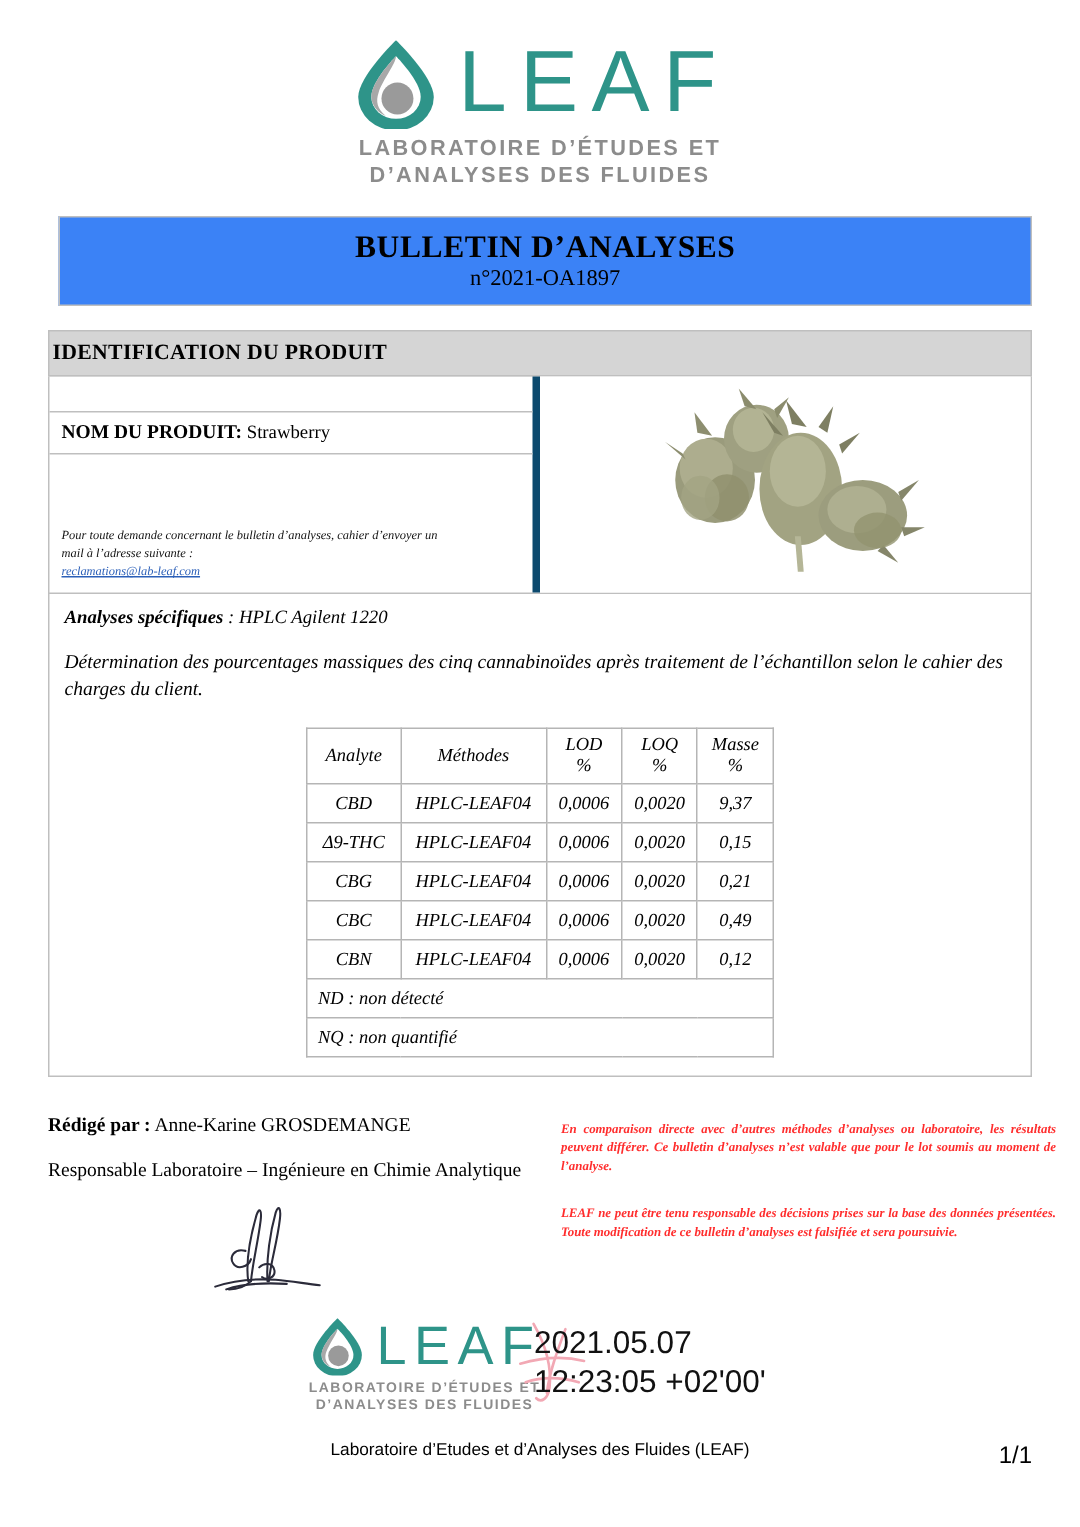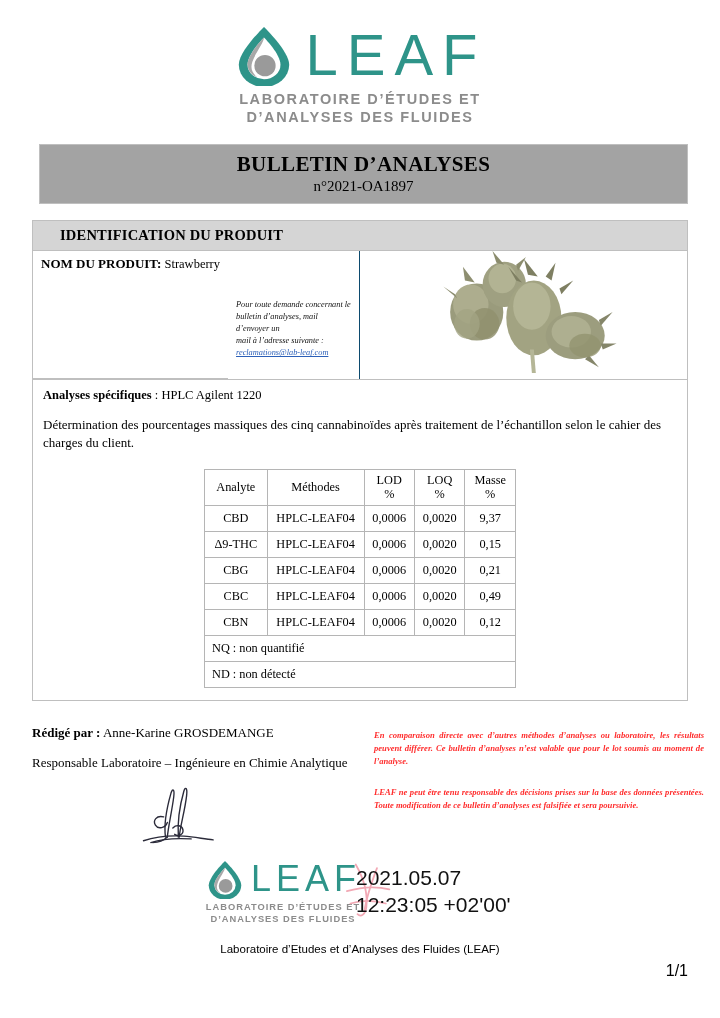--- a/index.html
+++ b/index.html
@@ -25,45 +25,45 @@
   .logo-sub {
     font-family:"Liberation Sans", sans-serif;
     font-weight:bold; color:#8c8c8c;
     font-size:14.5px; letter-spacing:1.6px; line-height:1.22;
     margin-top:5px;
   }
 
   
   .bar-title {
     margin:18px 32px 0 39px;
-    background:#a3a3a3; border:1px solid #bfbfbf;
+    background:#3b82f6; border:1px solid #bfbfbf;
     text-align:center; padding:7px 0 8px 0;
   }
   .bar-title .t1 { font-size:21px; font-weight:bold; letter-spacing:.4px; }
   .bar-title .t2 { font-size:15px; margin-top:1px; }
 
   .sec-head {
     margin:16px 32px 0 32px;
     background:#d5d5d5; border:1px solid #bfbfbf;
-    font-size:14.5px; font-weight:bold; padding:6px 27px;
+    font-size:14.5px; font-weight:bold; padding:6px 2px;
     letter-spacing:.2px;
   }
 
   
   .prod-wrap { margin:0 32px; display:flex; border:1px solid #bfbfbf; border-top:none; }
-  .prod-left { width:50%; border-right:1px solid #0c4a6e; display:flex; }
+  .prod-left { width:50%; border-right:5px solid #0c4a6e; display:flex; flex-direction:column; }
   .prod-empty { height:24px; border-bottom:1px solid #bfbfbf; }
   .prod-name { padding:5px 8px 6px 8px; font-size:12.5px; border-bottom:1px solid #bfbfbf; }
   .prod-name b { font-size:13px; }
   .prod-note { flex:1; padding:48px 8px 8px 8px; font-size:8.3px; font-style:italic; line-height:1.45; color:#111; }
   .prod-note a { color:#2b5fb8; text-decoration:underline; }
   .prod-right { width:50%; display:flex; align-items:center; justify-content:center; background:#fff; }
 
   
-  .ana-body { margin:0 32px; border:1px solid #bfbfbf; border-top:none; padding:8px 10px 12px 10px; }
+  .ana-body { margin:0 32px; border:1px solid #bfbfbf; border-top:none; padding:8px 10px 12px 10px;font-style:italic; }
   .ana-spec { font-size:12.5px; }
   .ana-spec b { font-weight:bold; }
   .ana-desc { font-size:13px; margin-top:13px; line-height:1.33; }
 
   
   table.data { border-collapse:collapse; margin:18px auto 0 auto; width:312px; }
   table.data td, table.data th {
     border:1px solid #b5b5b5; font-weight:normal;
     font-size:12.3px; text-align:center; padding:5px 2px;
   }
@@ -129,21 +129,21 @@
 
   <div class="sec-head">IDENTIFICATION DU PRODUIT</div>
   <div class="prod-wrap">
     <div class="prod-left">
       <div class="prod-empty"></div>
       <div class="prod-name">
         <b>NOM DU PRODUIT:</b>
         <span>Strawberry</span>
       </div>
       <div class="prod-note">
-        <div>Pour toute demande concernant le bulletin d’analyses, mail d’envoyer un</div>
+        <div>Pour toute demande concernant le bulletin d’analyses, cahier d’envoyer un</div>
         <div>mail à l’adresse suivante :</div>
         <a href="#">reclamations@lab-leaf.com</a>
       </div>
     </div>
     <div class="prod-right">
       <svg viewBox="0 0 240 130" width="240" height="128">
         <rect x="0" y="0" width="240" height="130" fill="#ffffff"></rect>
         <g>
 
           <ellipse cx="72" cy="62" rx="27" ry="29" fill="#9a9b7c"></ellipse>
@@ -239,24 +239,24 @@
           <td>0,49</td>
         </tr>
         <tr>
           <td>CBN</td>
           <td>HPLC-LEAF04</td>
           <td>0,0006</td>
           <td>0,0020</td>
           <td>0,12</td>
         </tr>
         <tr>
+          <td class="note" colspan="5">ND : non détecté</td>
+        </tr>
+        <tr>
           <td class="note" colspan="5">NQ : non quantifié</td>
-        </tr>
-        <tr>
-          <td class="note" colspan="5">ND : non détecté</td>
         </tr>
       </tbody>
     </table>
   </div>
 
   <div class="sig-area">
     <div class="sig-left">
       <div class="sig-l1">
         <b>Rédigé par :</b>
         <span>Anne-Karine GROSDEMANGE</span>

